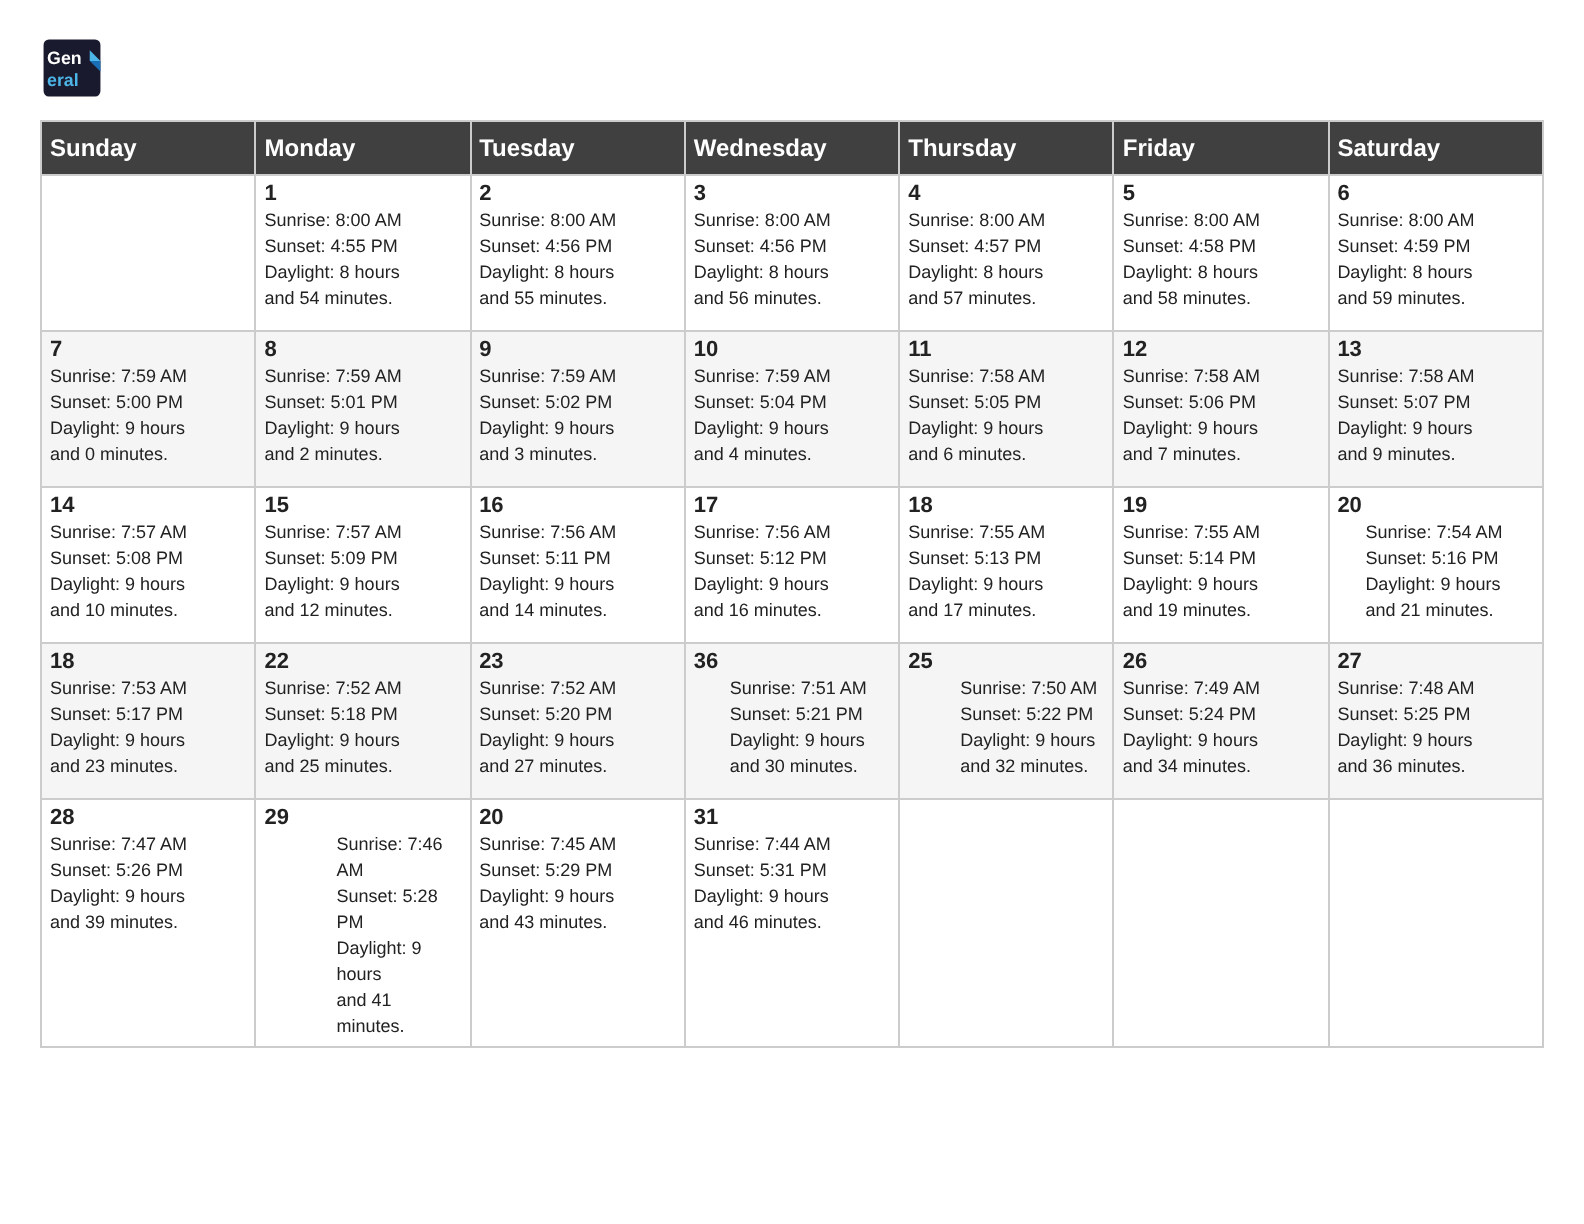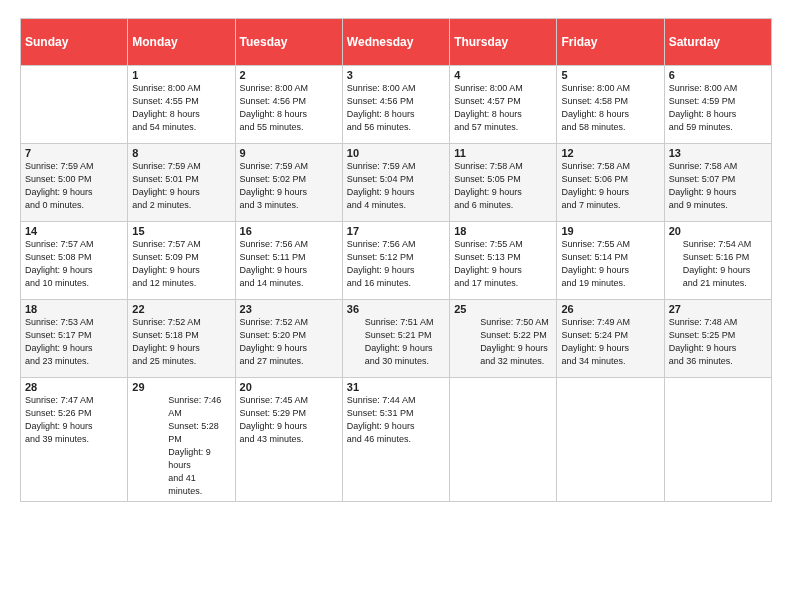--- a/index.html
+++ b/index.html
@@ -42,25 +42,25 @@
       font-size: 16px;
       color: #333;
       margin-top: 2px;
     }
     table {
       width: 100%;
       border-collapse: collapse;
       table-layout: fixed;
     }
     thead tr th {
-      background-color: #ef4444;
+      background-color: #404040;
       color: #fff;
       font-size: 12px;
       font-weight: bold;
-      padding: 16px 4px;
+      padding: 6px 4px;
       text-align: left;
       border: 1px solid #ccc;
     }
     tbody tr td {
       vertical-align: top;
       border: 1px solid #ccc;
       padding: 3px 4px;
       font-size: 9.5px;
       color: #222;
       height: 78px;
@@ -77,20 +77,39 @@
     .day-info {
       font-size: 9px;
       line-height: 1.45;
       color: #222;
     }
   </style>
 </head>
 <body>
 
 <div class="container">
+  <div class="header-row">
+    <div class="logo">
+      <svg class="logo-icon" viewBox="0 0 36 36">
+        <rect x="2" y="2" width="32" height="32" rx="3" fill="#1a1a2e"></rect>
+        <text x="4" y="16" font-size="10" font-weight="bold" fill="white" font-family="Arial">Gen</text>
+        <text x="4" y="28" font-size="10" font-weight="bold" fill="#4db6e8" font-family="Arial">eral</text>
+        <polygon points="28,8 34,14 28,14" fill="#4db6e8"></polygon>
+        <polygon points="28,14 34,14 34,20" fill="#1a6eb5"></polygon>
+      </svg>
+      <div>
+        <div style="font-size:15px;font-weight:bold;color:#1a1a2e;line-height:1.15;"></div>
+        <div style="font-size:15px;font-weight:bold;color:#1565c0;line-height:1.15;"></div>
+      </div>
+    </div>
+    <div class="title-block">
+      <div class="month-title"></div>
+      <div class="subtitle"></div>
+    </div>
+  </div>
 
   <table>
     <thead>
       <tr id="col-headers">
           <th>Sunday</th>
           <th>Monday</th>
           <th>Tuesday</th>
           <th>Wednesday</th>
           <th>Thursday</th>
           <th>Friday</th>

